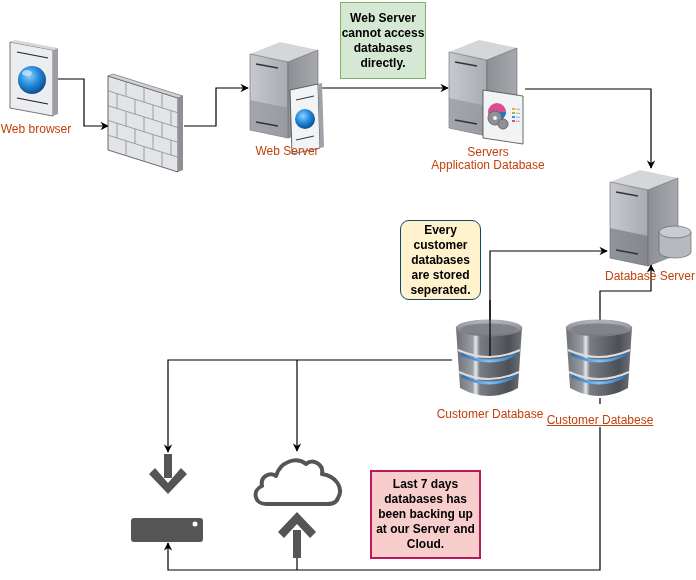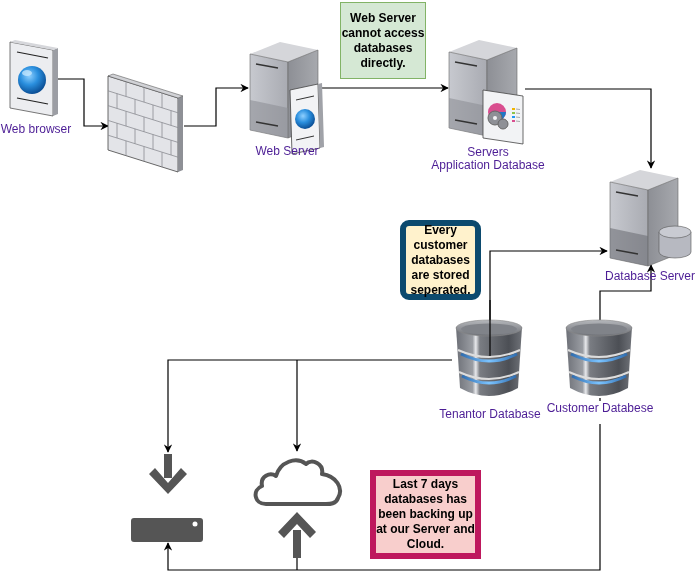--- a/index.html
+++ b/index.html
@@ -1,19 +1,19 @@
 <!DOCTYPE html>
 <html><head>
 <meta charset="utf-8">
 <style>
   html, body { margin: 0; padding: 0; background: #ffffff; }
   body { width: 696px; height: 580px; position: relative; overflow: hidden;
          font-family: "Liberation Sans", sans-serif; }
   #canvas { position: absolute; left: 0; top: 0; }
-  .label { position: absolute; font-size: 12px; color: #4c1d95; text-align: center; white-space: nowrap;
+  .label { position: absolute; font-size: 12px; color: #c2410c; text-align: center; white-space: nowrap;
            font-family: "Liberation Sans", sans-serif; line-height: 14px; }
   .note { position: absolute; box-sizing: border-box; display: flex; align-items: center; justify-content: center;
           text-align: center; font-weight: bold; font-size: 12px; line-height: 15px; color: #000;
           font-family: "Liberation Sans", sans-serif; white-space: pre-line; }
 </style>
 </head>
 <body>
 
 <svg id="canvas" width="696" height="580" viewBox="0 0 696 580" xmlns="http://www.w3.org/2000/svg">
   <defs>
@@ -199,29 +199,29 @@
       <polygon points="45,60 64,80 58,86 45,72 32,86 26,80" fill="#555"></polygon>
     </g>
   </g>
 </svg>
 
 <div class="label" style="left:0px; top:122px; width:72px;">Web browser</div>
 <div class="label" style="left:244px; top:144px; width:86px;">Web Server</div>
 <div class="label" style="left:425px; top:145px; width:126px;">Servers</div>
 <div class="label" style="left:425px; top:158px; width:126px;">Application Database</div>
 <div class="label" style="left:600px; top:269px; width:100px;">Database Server</div>
-<div class="label" style="left:432px; top:407px; width:116px;">Tenantor Database</div>
-<div class="label" style="left:543px; top:401px; width:114px; background:#fff;">Customer Databese</div>
+<div class="label" style="left:432px; top:407px; width:116px;">Customer Database</div>
+<div class="label" style="left:543px; top:413px; width:114px; background:#fff;text-decoration:underline;">Customer Databese</div>
 
 <div class="note" style="left:340px; top:2px; width:86px; height:77px; background:#d5e8d4; border:1px solid #82b366;">Web Server
 cannot access
 databases
 directly.</div>
-<div class="note" style="left:400px; top:220px; width:81px; height:80px; background:#fff2cc; border:6px solid #0c4a6e; border-radius:9px;">Every
+<div class="note" style="left:400px; top:220px; width:81px; height:80px; background:#fff2cc; border:1px solid #0c4a6e; border-radius:9px;">Every
 customer
 databases
 are stored
 seperated.</div>
-<div class="note" style="left:370px; top:470px; width:111px; height:89px; background:#f8cecc; border:6px solid #be185d;">Last 7 days
+<div class="note" style="left:370px; top:470px; width:111px; height:89px; background:#f8cecc; border:2px solid #be185d;">Last 7 days
 databases has
 been backing up
 at our Server and
 Cloud.</div>
 
 </body></html>

